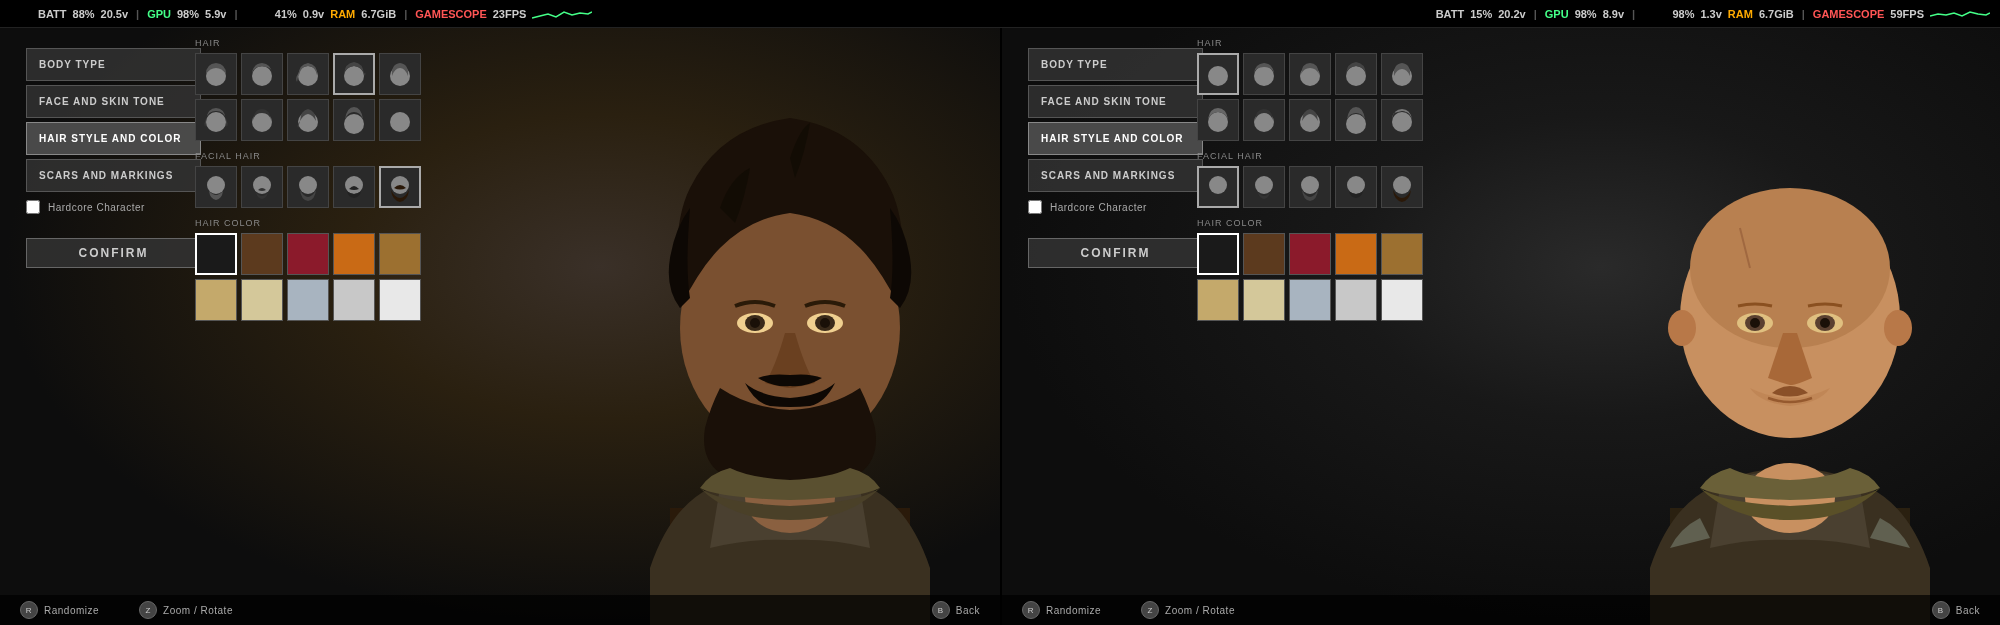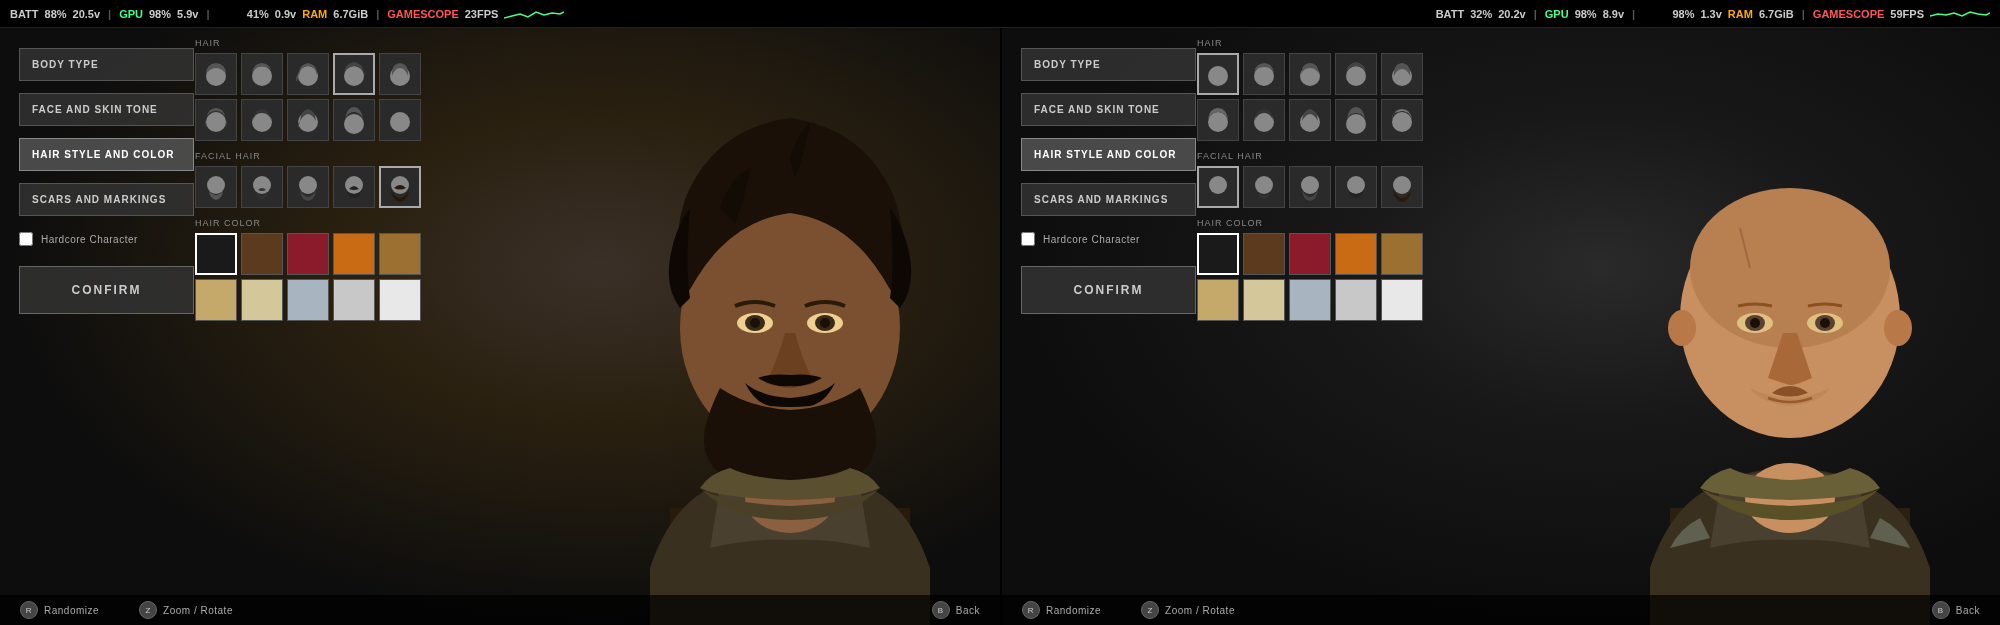--- a/index.html
+++ b/index.html
@@ -24,21 +24,21 @@
       font-weight: bold;
       color: #ccc;
       border-bottom: 1px solid #222;
       gap: 6px;
       flex-shrink: 0;
     }
     .hud-bar .divider {
       color: #555;
       margin: 0 2px;
     }
-    .hud-bar .batt { color: #ccc; }
+    .hud-bar .batt { color: #ccc; margin-left: 28px; }
     .hud-bar .gpu-label { color: #4f8; }
     .hud-bar .cpu-label { color: #48f; margin-top: 44px; }
     .hud-bar .ram-label { color: #fa0; }
     .hud-bar .gamescope-label { color: #f55; text-align: right; }
     .hud-bar .fps { color: #ccc; }
     .hud-bar .graph {
       width: 60px;
       height: 16px;
       position: relative;
       display: inline-block;
@@ -81,27 +81,27 @@
     .char-bg-left {
       background: radial-gradient(ellipse at 60% 40%, #3a3028 0%, #2a2010 30%, #0d0d0d 70%);
     }
     .char-bg-right {
       background: radial-gradient(ellipse at 60% 40%, #2a2a2a 0%, #181818 30%, #0d0d0d 70%);
     }
 
     
     .ui-overlay {
       position: absolute;
-      top: 0; left: 9px;
+      top: 0; left: 16px;
       width: 195px;
       height: 100%;
       padding: 20px 10px;
       display: flex;
       flex-direction: column;
-      gap: 12px;
+      gap: 4px;
       z-index: 10;
     }
 
     .menu-btn {
       background: rgba(50, 50, 50, 0.85);
       border: 1px solid #555;
       color: #ccc;
       font-size: 10px;
       font-weight: bold;
       letter-spacing: 1px;
@@ -132,24 +132,24 @@
       accent-color: #666;
     }
 
     .confirm-btn {
       background: rgba(50,50,50,0.85);
       border: 1px solid #666;
       color: #ccc;
       font-size: 12px;
       font-weight: bold;
       letter-spacing: 2px;
-      padding: 16px 12px;
+      padding: 7px 12px;
       cursor: pointer;
       text-align: center;
-      margin-top: 8px;
+      margin-top: 20px;
     }
 
     
     .hair-panel {
       position: absolute;
       top: 10px;
       left: 195px;
       width: 230px;
       z-index: 10;
     }
@@ -286,21 +286,21 @@
   <span class="gamescope-label">GAMESCOPE</span>
   <span class="fps">23FPS</span>
   <span class="graph">
     <svg viewBox="0 0 60 16">
       <polyline points="0,12 8,10 16,8 24,11 32,6 40,9 48,7 56,8 60,6" fill="none" stroke="#4f8" stroke-width="1.5"></polyline>
     </svg>
   </span>
 
   <div class="hud-bar-right">
     <span class="batt">BATT</span>
-    <span>32%</span>
+    <span>15%</span>
     <span>20.2v</span>
     <span class="divider">|</span>
     <span class="gpu-label">GPU</span>
     <span>98%</span>
     <span>8.9v</span>
     <span class="divider">|</span>
     <span class="cpu-label">CPU</span>
     <span>98%</span>
     <span>1.3v</span>
     <span class="ram-label">RAM</span>

